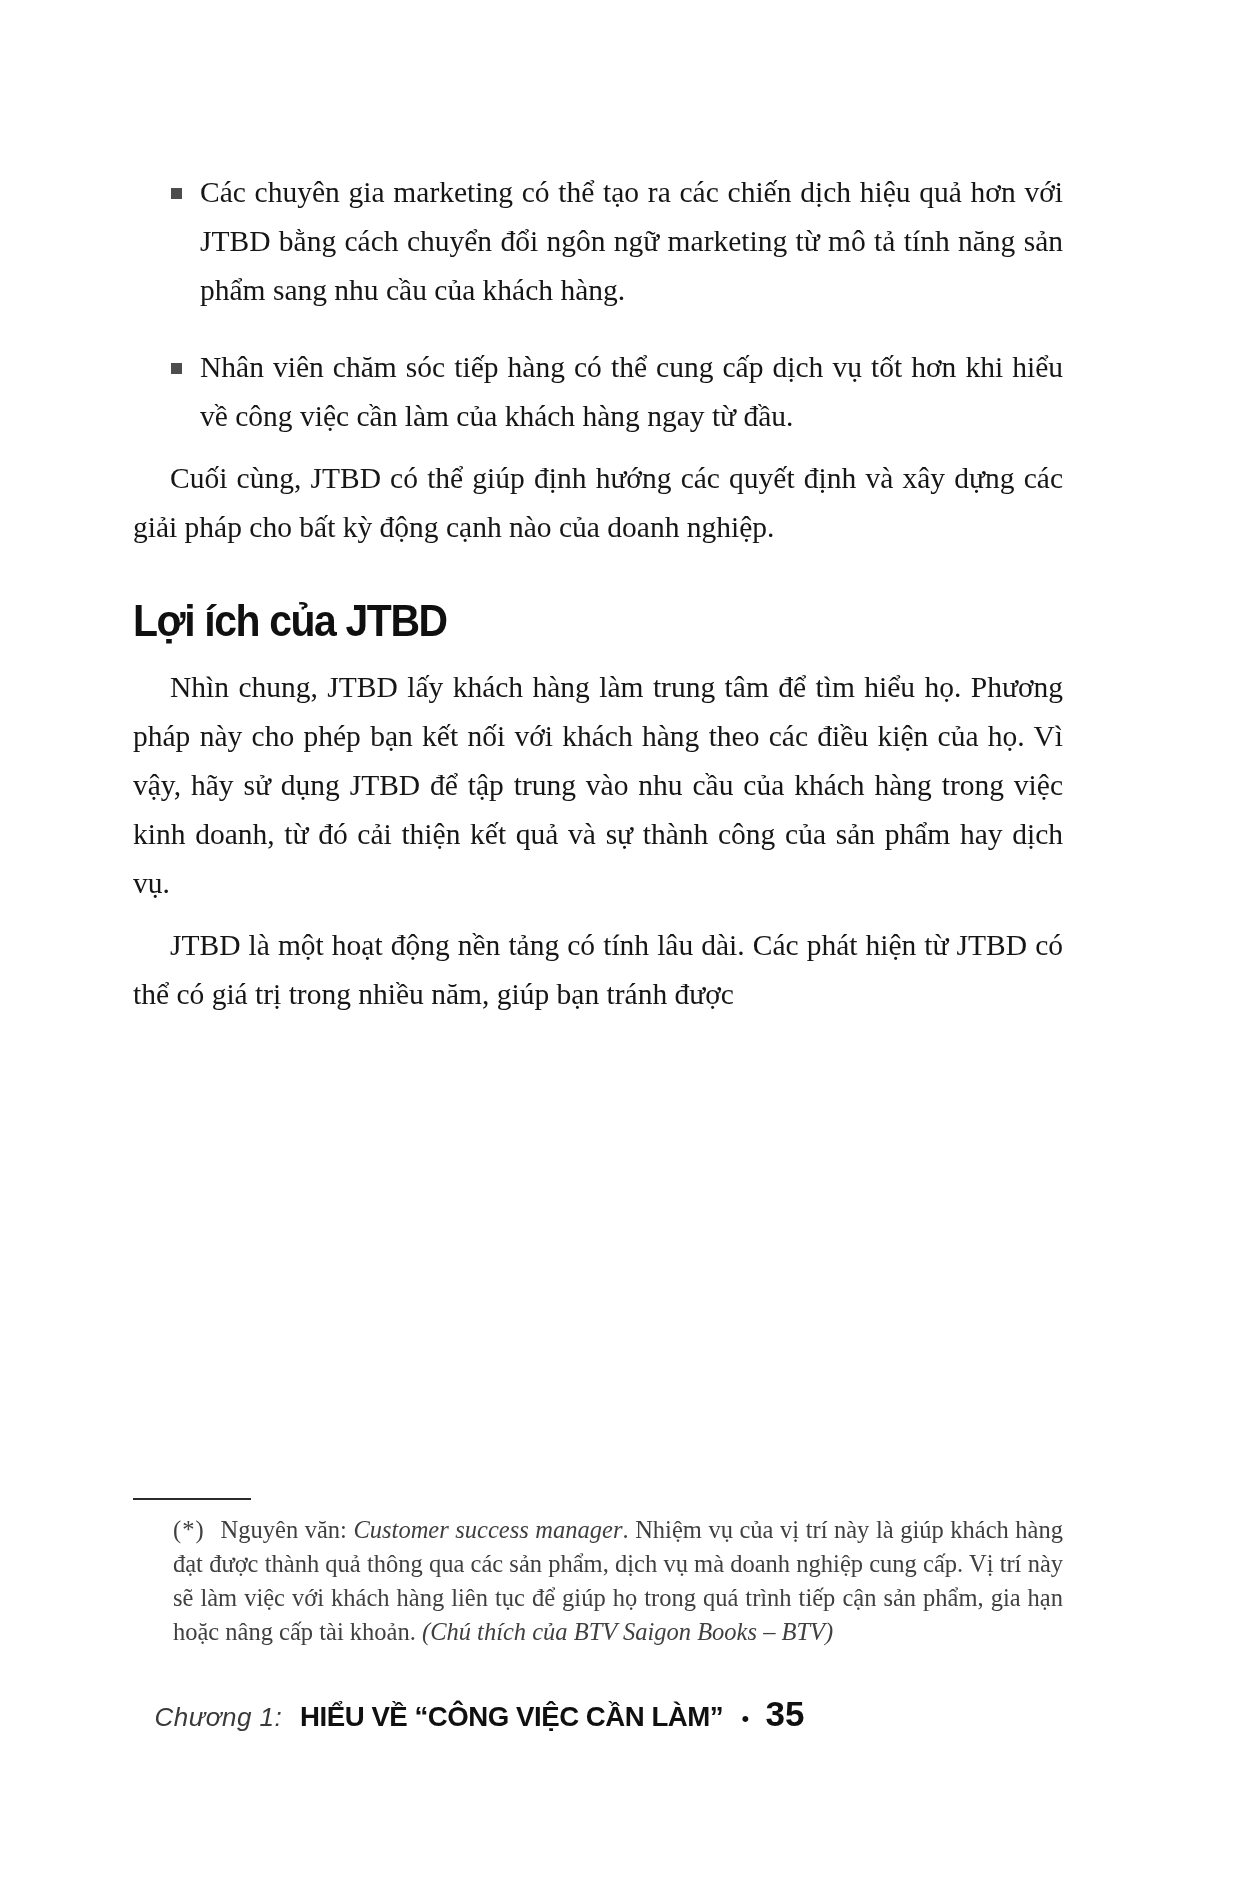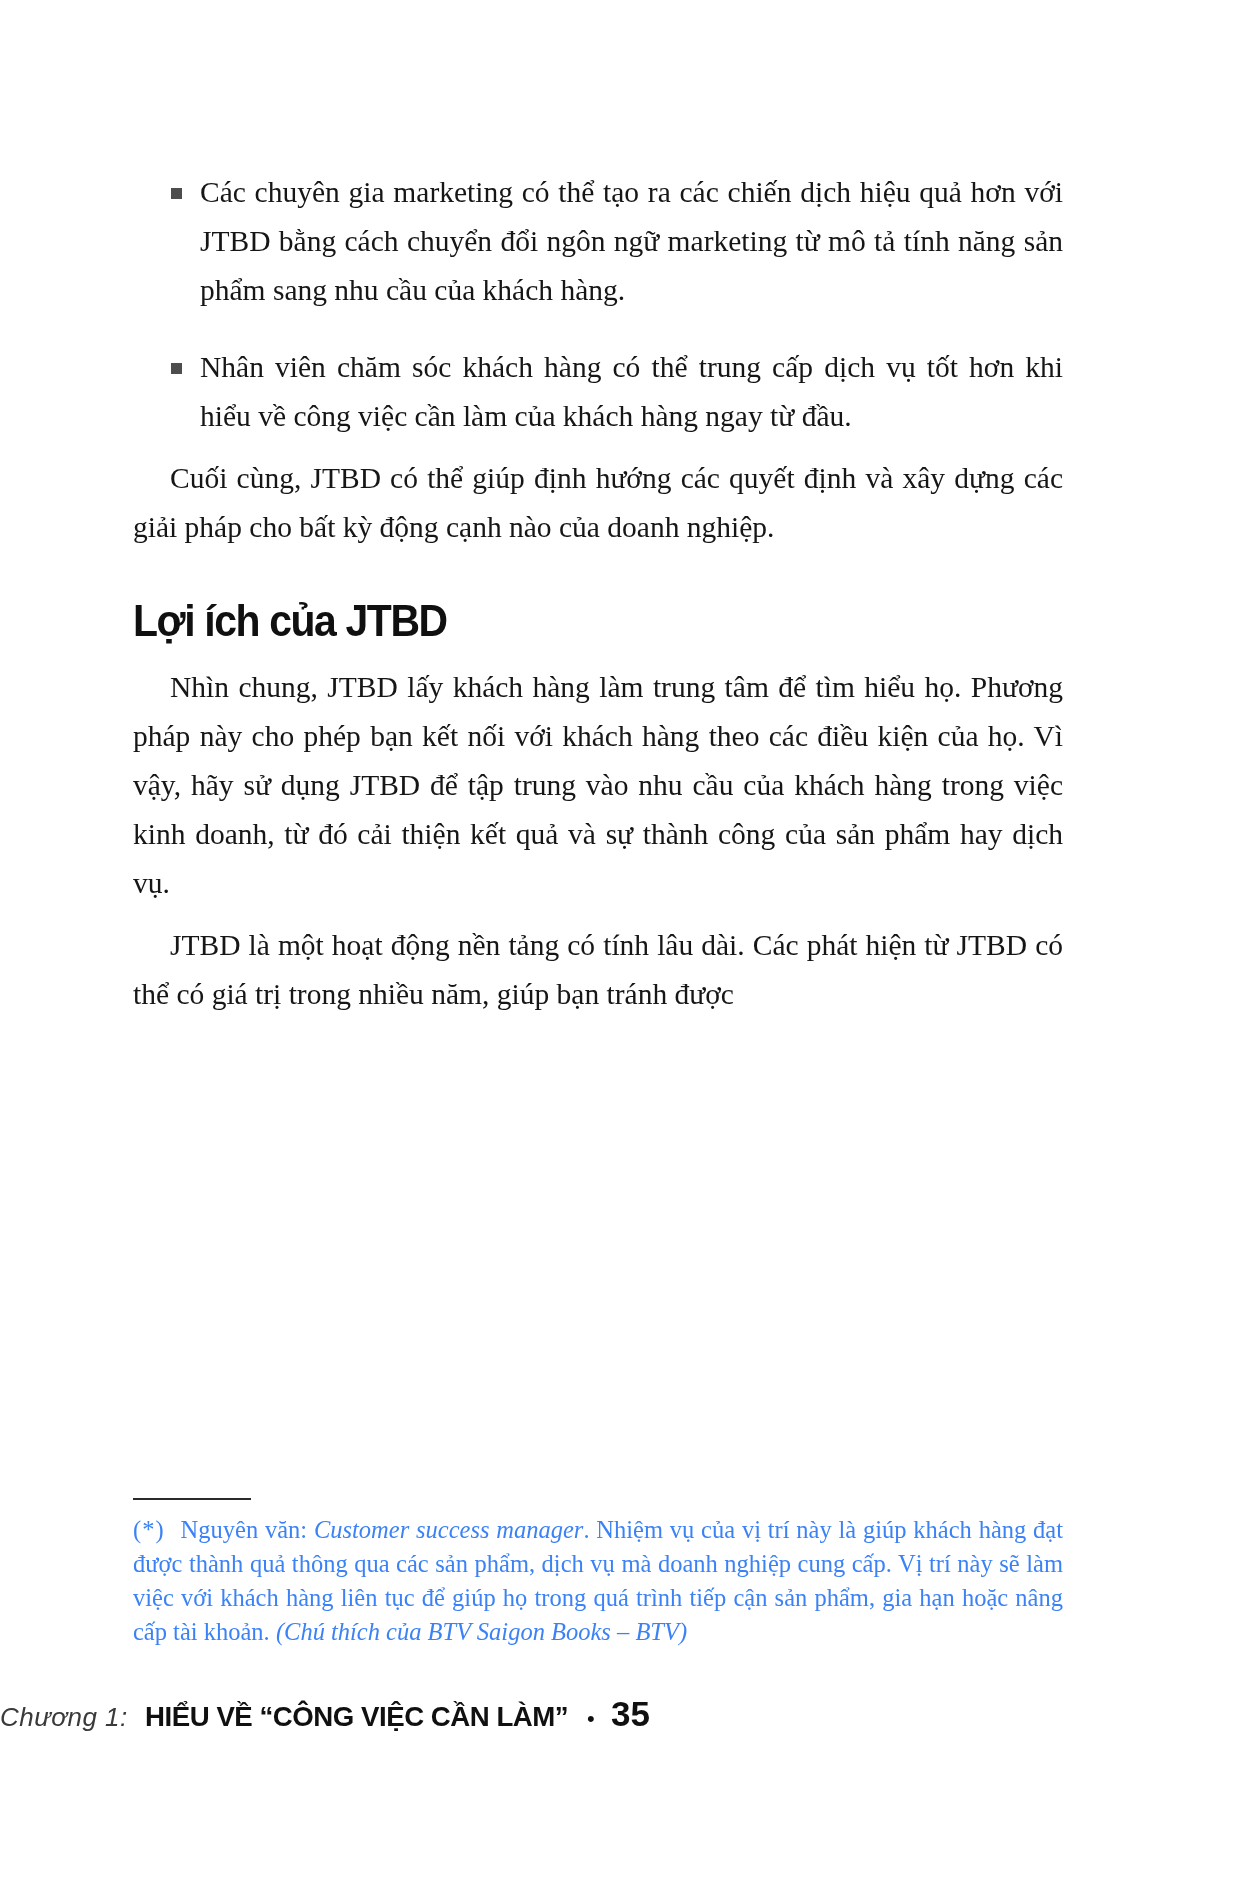--- a/index.html
+++ b/index.html
@@ -28,49 +28,50 @@
   h2.heading {
     font-family:"Liberation Sans", "DejaVu Sans", sans-serif;
     font-weight:700; font-size:44px; color:#101010;
     letter-spacing:-1.5px;
     transform:scaleX(0.93); transform-origin:left center;
     margin:44px 0 18px 0; text-indent:0; text-align:left;
   }
   .bottom { position:absolute; left:133px; top:1498px; width:930px; }
   .fn-rule { width:118px; height:2px; background:#2b2b2b; margin:0 0 13px 0; }
   .footnote {
-    font-size:24.5px; line-height:34px; text-align:justify; color:#3b82f6;
+    font-size:24.5px; line-height:34px; text-align:justify; color:#404040;margin-left:40px;
   }
   .fn-marker { margin-right:16px; letter-spacing:1px; }
   .it { font-style:italic; }
   .footer {
     position:absolute; left:0; top:1694px; width:883px;
-    text-align:left; white-space:nowrap;
+    text-align:center; white-space:nowrap;
     font-family:"Liberation Sans", "DejaVu Sans", sans-serif;
+    padding-left:38px;
   }
   .footer > span { display:inline-block; vertical-align:baseline; }
   .ch-label { font-style:italic; font-size:26px; color:#3a3a3a; letter-spacing:0.5px; }
   .ch-title { font-weight:700; font-size:28.5px; letter-spacing:-0.5px; color:#101010; transform:scaleX(0.97); transform-origin:right center; }
   .sep { font-size:22px; margin:0 12px 0 14px; color:#101010; }
   .pg { font-weight:700; font-size:35px; color:#101010; }
 </style>
 </head>
 <body>
 
 <div class="content">
 
 
   <ul class="bullets">
     <li>
       <span class="sq"></span>
       <span>Các chuyên gia marketing có thể tạo ra các chiến dịch hiệu quả hơn với JTBD bằng cách chuyển đổi ngôn ngữ marketing từ mô tả tính năng sản phẩm sang nhu cầu của khách hàng.</span>
     </li>
     <li>
       <span class="sq"></span>
-      <span>Nhân viên chăm sóc khách hàng có thể trung cấp dịch vụ tốt hơn khi hiểu về công việc cần làm của khách hàng ngay từ đầu.</span>
+      <span>Nhân viên chăm sóc tiếp hàng có thể cung cấp dịch vụ tốt hơn khi hiểu về công việc cần làm của khách hàng ngay từ đầu.</span>
     </li>
   </ul>
 
   <p class="para">Cuối cùng, JTBD có thể giúp định hướng các quyết định và xây dựng các giải pháp cho bất kỳ động cạnh nào của doanh nghiệp.</p>
 
   <h2 class="heading">Lợi ích của JTBD</h2>
 
   <p class="para">Nhìn chung, JTBD lấy khách hàng làm trung tâm để tìm hiểu họ. Phương pháp này cho phép bạn kết nối với khách hàng theo các điều kiện của họ. Vì vậy, hãy sử dụng JTBD để tập trung vào nhu cầu của khách hàng trong việc kinh doanh, từ đó cải thiện kết quả và sự thành công của sản phẩm hay dịch vụ.</p>
 
   <p class="para">JTBD là một hoạt động nền tảng có tính lâu dài. Các phát hiện từ JTBD có thể có giá trị trong nhiều năm, giúp bạn tránh được</p>

